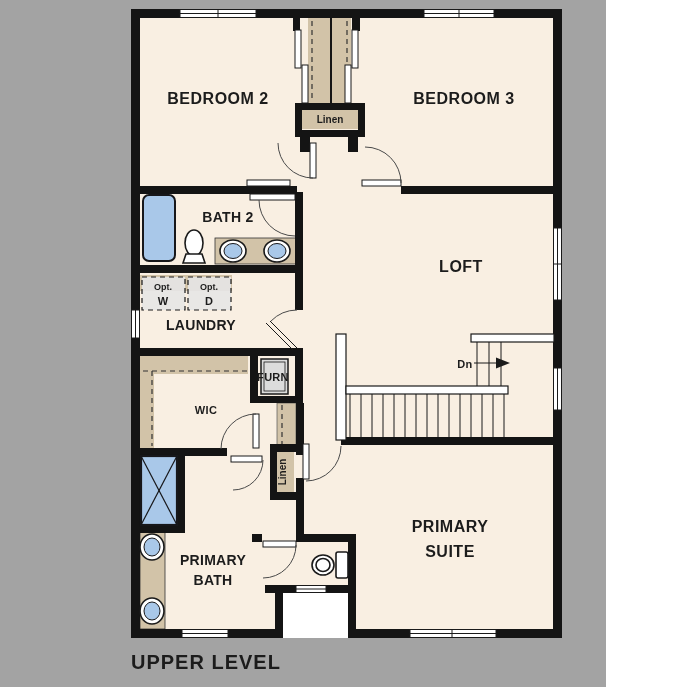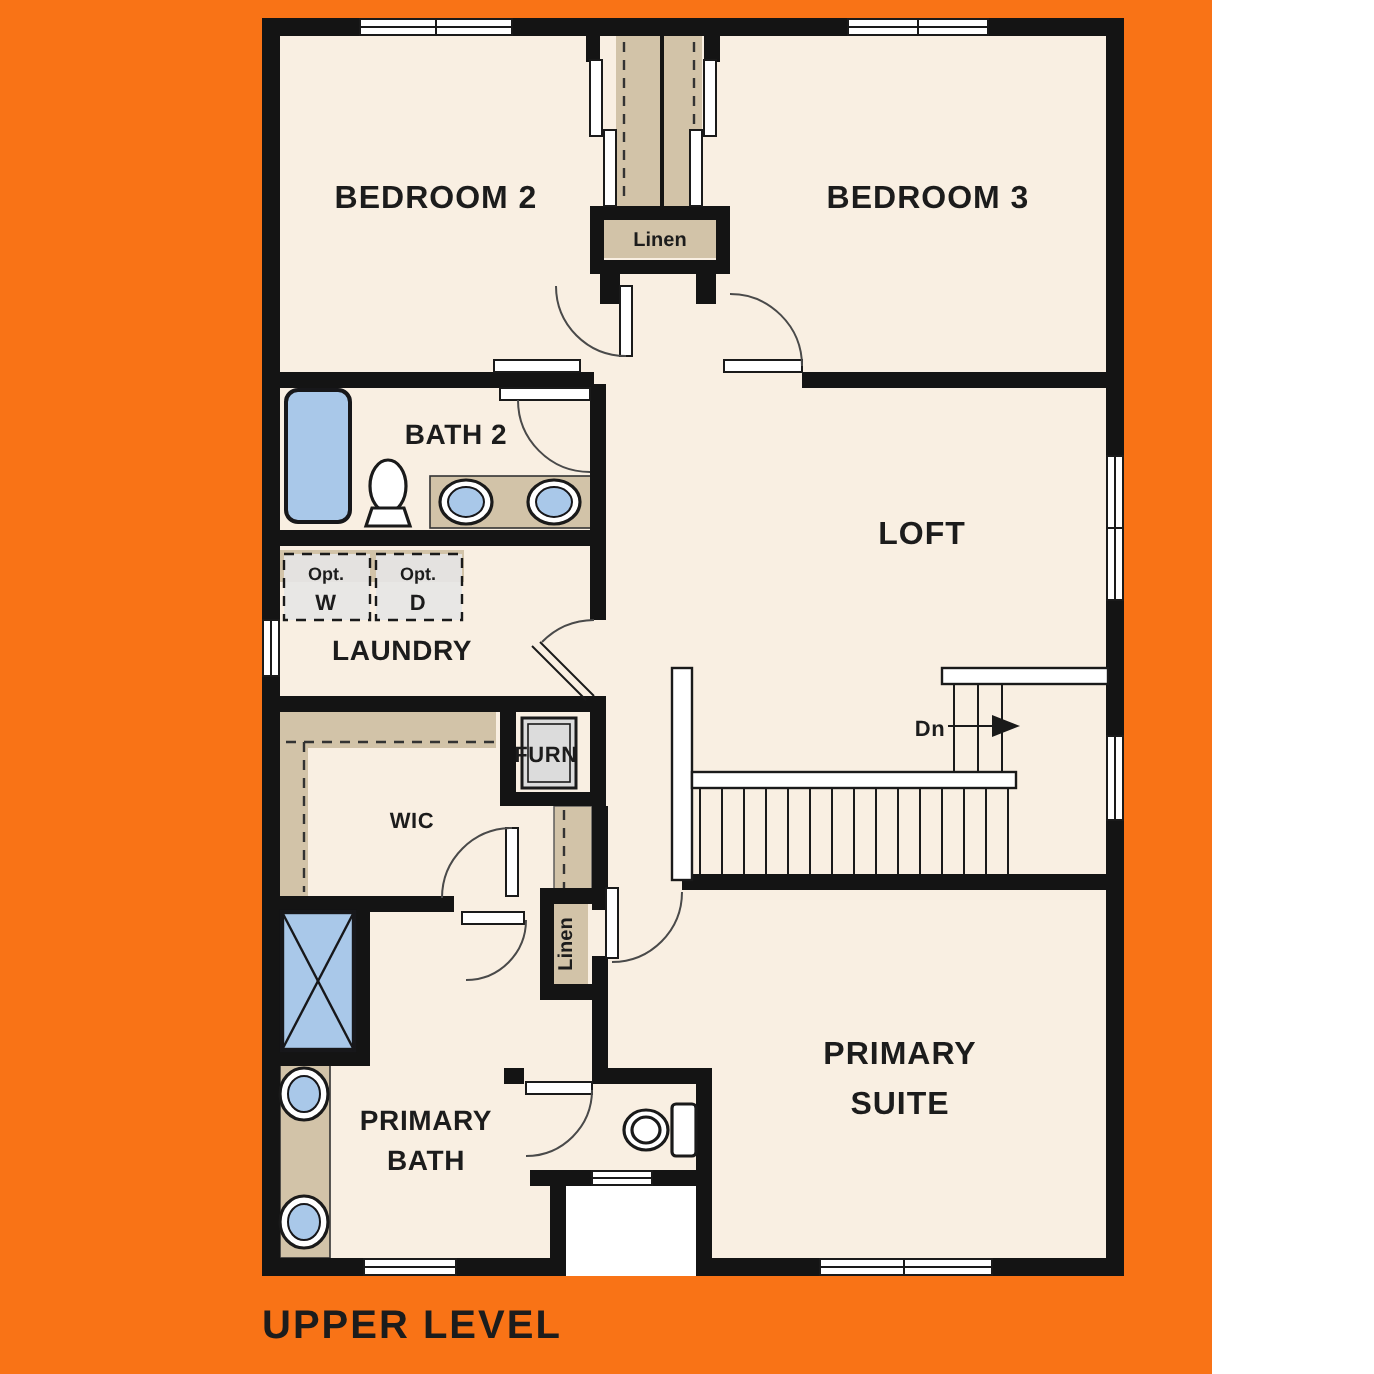--- a/index.html
+++ b/index.html
@@ -1,16 +1,16 @@
 <!DOCTYPE html>
 <html style="--wall: #141414; --floor: #f9efe2; --tan: #d2c3a8; --blue: #a9c8e9; --gray: #e3e3e3;"><head>
 <meta charset="utf-8">
 <style>
   html,body{margin:0;padding:0;background:#fff;}
-  #stage{position:relative;width:606px;height:687px;background:#f97316;overflow:hidden;
+  #stage{position:relative;width:606px;height:687px;background:#a3a3a3;overflow:hidden;
          font-family:"Liberation Sans", sans-serif;}
   svg{position:absolute;left:0;top:0;}
   :root{
     --wall:#141414; --floor:#f9efe2; --tan:#d2c3a8; --blue:#a9c8e9;
     --gray:#e3e3e3; --line:#2a2a2a;
   }
   .wall{fill:var(--wall);}
   .floor{fill:var(--floor);}
   .tan{fill:var(--tan);}
   .blue{fill:var(--blue);stroke:#17171a;}

